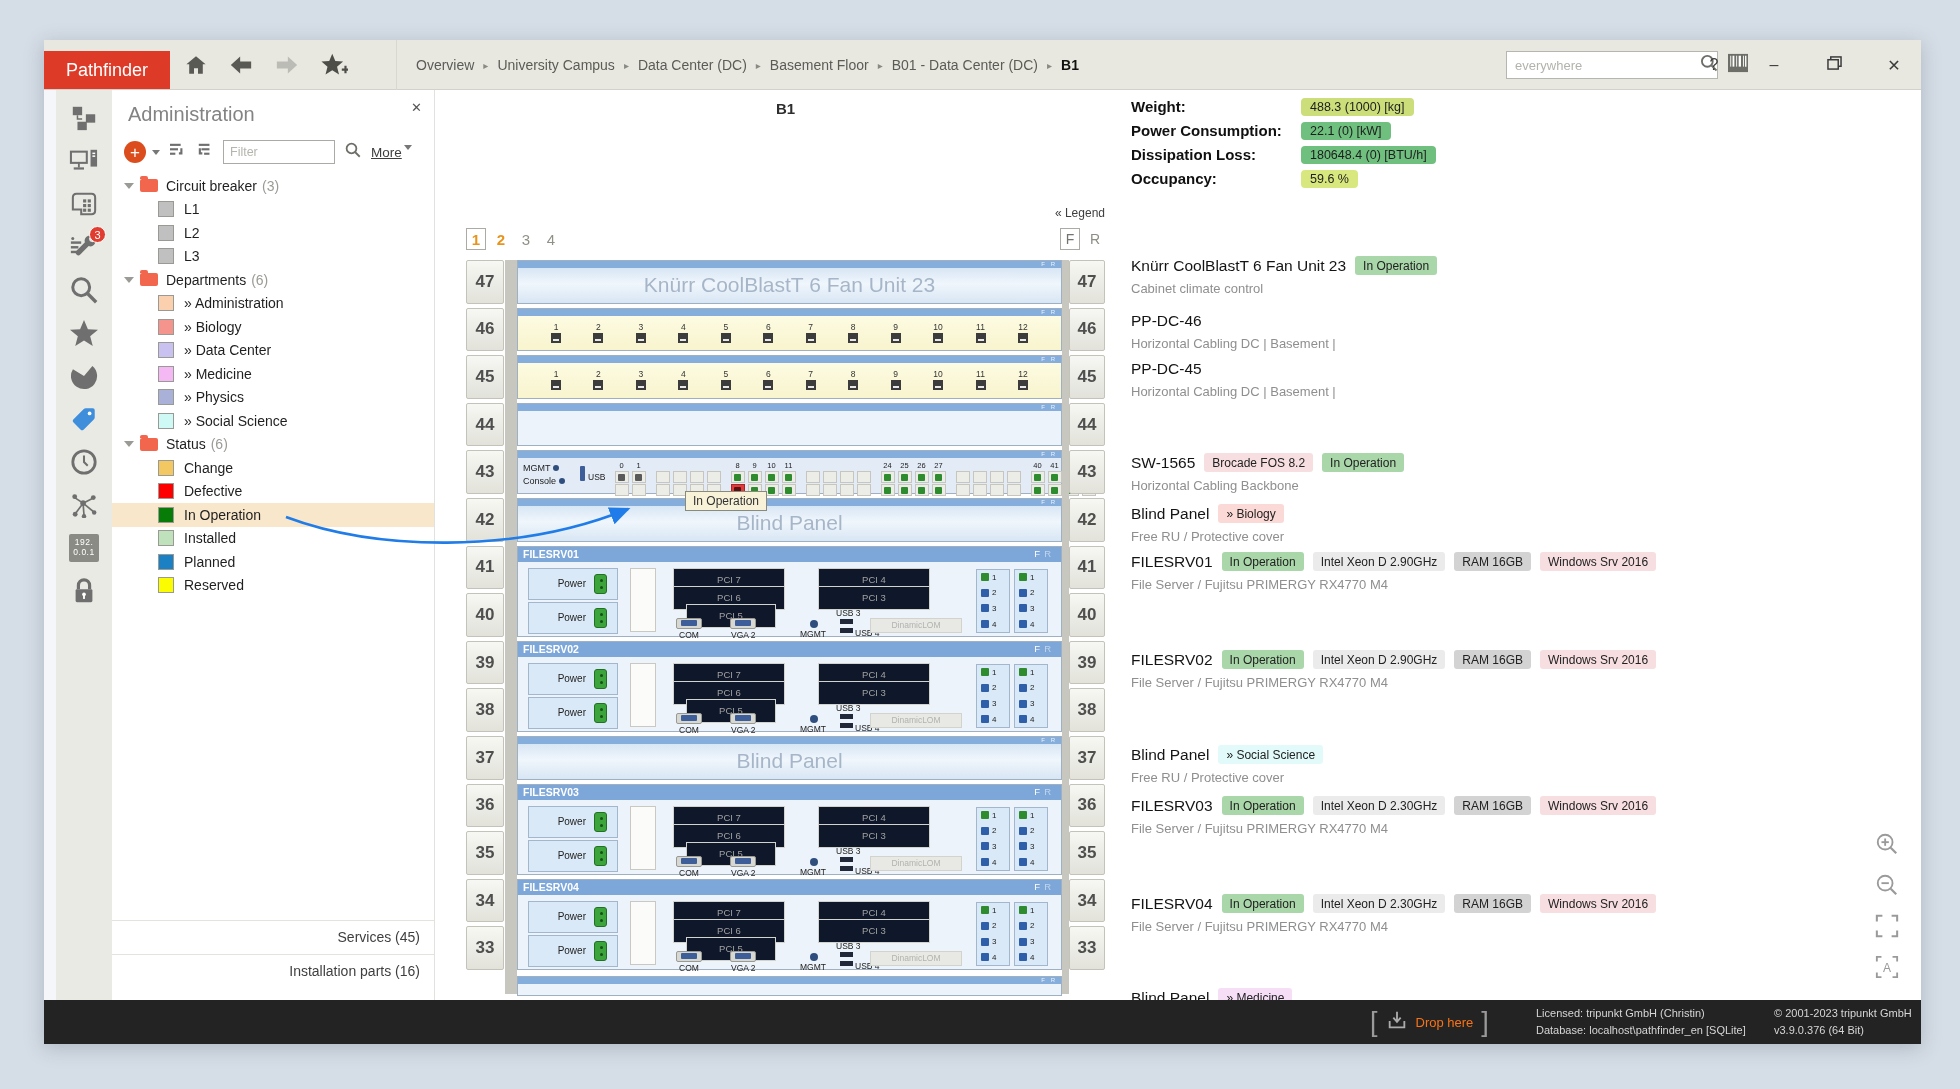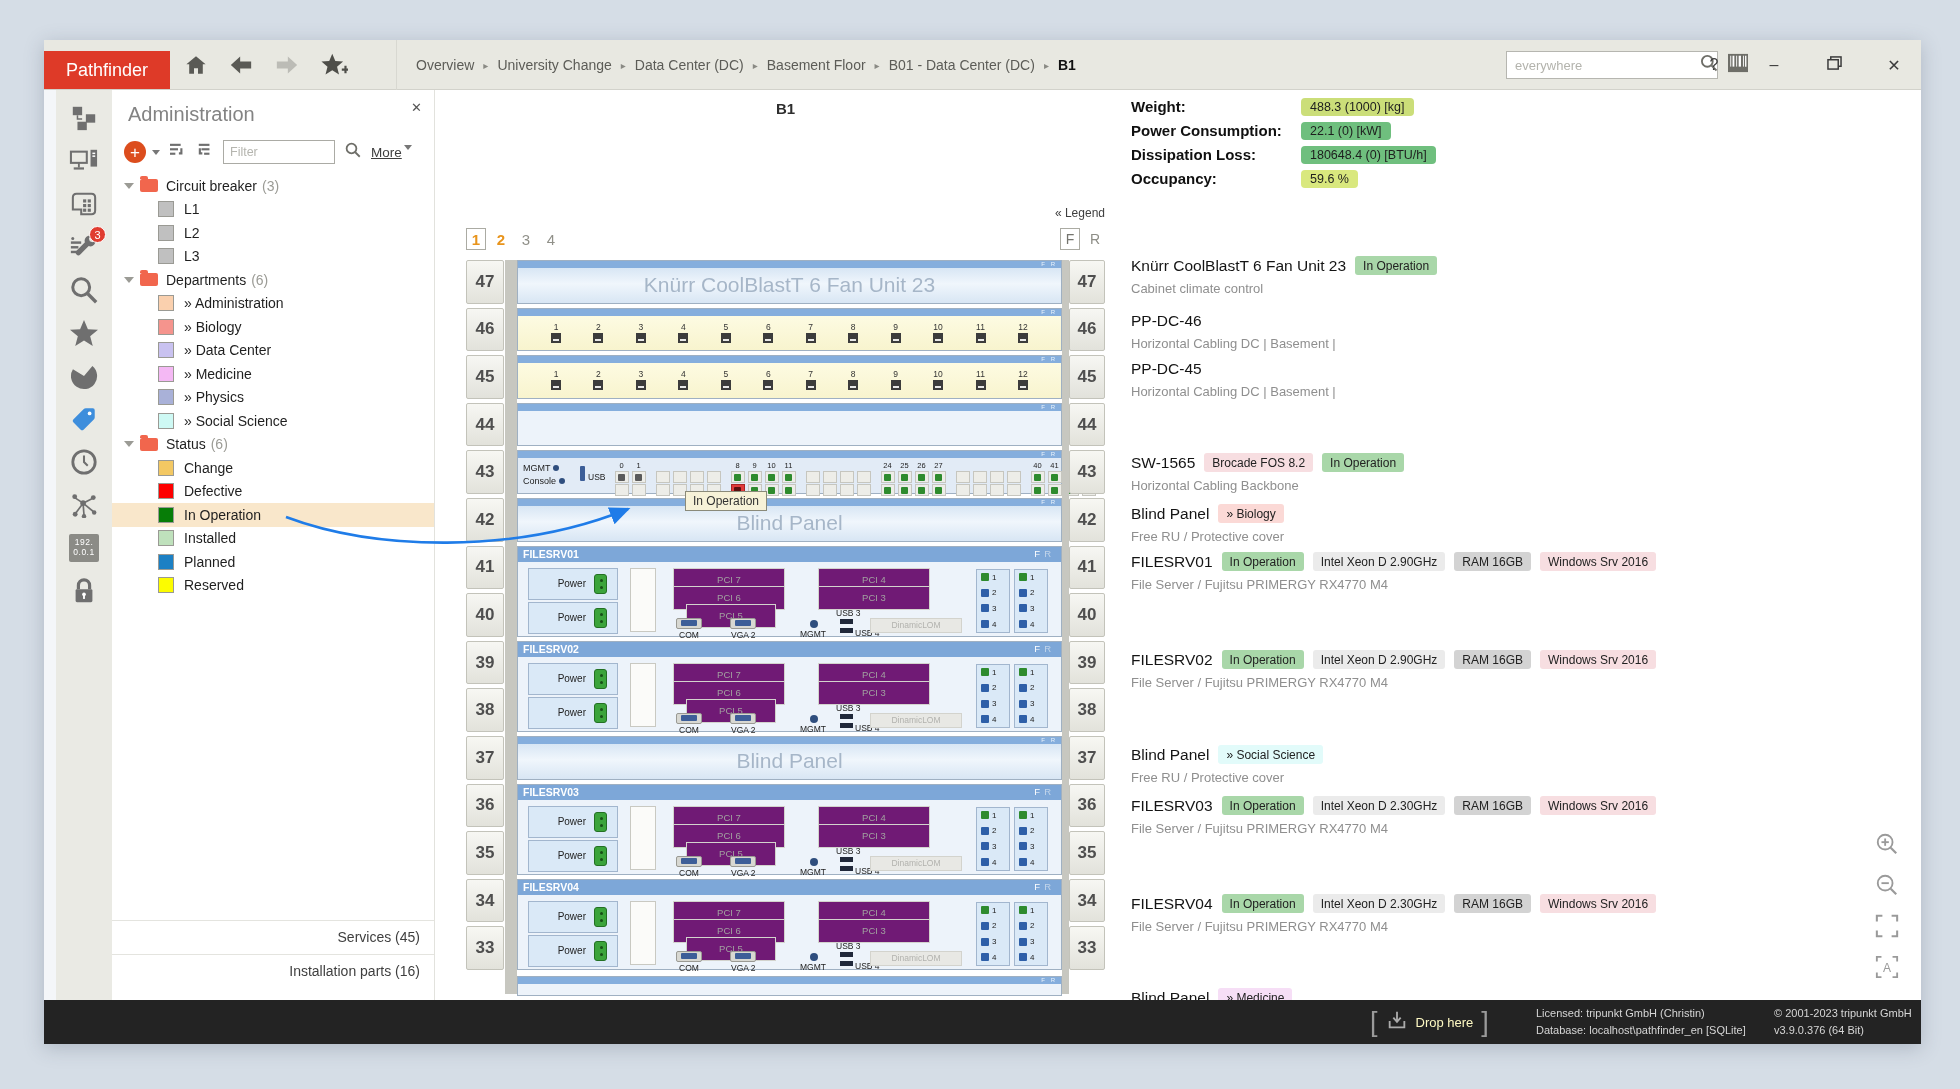--- a/index.html
+++ b/index.html
@@ -133,21 +133,21 @@
   .sfr .dim { color:#C3D5EA; }
   .sbody { position:relative; height:calc(100% - 15px); }
   .pwr { position:absolute; left:10px; width:90px; height:32px; background:#DAE9F7; border:1px solid #A2B6CE;
     display:flex; align-items:center; justify-content:flex-end; gap:8px; padding-right:10px; }
   .pwr .plabel { font-size:10px; color:#222; }
   .pwr .socket { width:13px; height:20px; background:#3BA43B; border:1px solid #237023; border-radius:3px; position:relative; }
   .pwr .socket::before, .pwr .socket::after { content:""; position:absolute; left:4.5px; width:3px; height:3px;
     border-radius:50%; background:#174F17; }
   .pwr .socket::before { top:4px; } .pwr .socket::after { bottom:4px; }
   .wslot { position:absolute; left:112px; top:6px; width:26px; height:64px; background:#FBFBF9; border:1px solid #C9C9C2; }
-  .pcibox { position:absolute; height:24px; background:#701a75; border:1px solid #D3D3CD;
+  .pcibox { position:absolute; height:24px; background:#0f172a; border:1px solid #D3D3CD;
     font-size:9.5px; color:#A2A2A0; display:flex; align-items:center; justify-content:center; }
   .conn { position:absolute; width:26px; height:11px; background:#D8D8D2; border:1px solid #9A9A94;
     border-radius:2px; display:flex; align-items:center; justify-content:center; }
   .conn .vga { width:16px; height:6px; background:#3D5E98; border-radius:1px; }
   .connlbl { position:absolute; font-size:8.5px; color:#222; }
   .mgmtdot { position:absolute; width:8px; height:8px; border-radius:50%; background:#2F4E7E; }
   .usbslot { position:absolute; width:13px; height:5px; background:#20283A; }
   .lombox { position:absolute; left:352px; top:56px; width:92px; height:15px; background:#E8E8E4;
     border:1px solid #D3D3CD; font-size:8.5px; color:#B2B2AE; display:flex; align-items:center; justify-content:center; }
   .nic { position:absolute; top:7px; width:34px; height:64px; background:#DAE9F7; border:1px solid #A2B6CE;
@@ -167,21 +167,21 @@
   .ibadge { font-size:12px; color:#222; padding:2.5px 8px; border-radius:3px; white-space:nowrap; }
   .isub { margin-top:6px; font-size:13px; color:#8F8F8F; }
 
   
   .zoomctrl { position:absolute; right:22px; top:742px; display:flex; flex-direction:column; gap:13px; align-items:center; }
 
   
   .statusbar { position:relative; height:44px; background:#232323; color:#CFCFCF; }
   .drop { position:absolute; left:1326px; top:0; height:44px; display:flex; align-items:center; gap:8px; }
   .bracket { font-size:27px; font-weight:300; color:#9A9A9A; line-height:1; }
-  .droplbl { font-size:13px; color:#fef9c3; }
+  .droplbl { font-size:13px; color:#f97316; }
   .sb-col { position:absolute; top:5px; font-size:11px; line-height:17px; color:#D6D6D6; }
   .sb-col.lic { left:1492px; }
   .sb-col.ver { left:1730px; }
 
   .arrow-overlay { position:absolute; left:0; top:0; width:1877px; height:1004px; pointer-events:none; z-index:40; }
 </style>
 </head>
 <body>
 
 <div class="window">
@@ -208,21 +208,21 @@
           <svg width="28" height="26" viewBox="0 0 32 30">
             <path d="M14 2 L17.5 10.5 L26.5 11 L19.5 17 L21.8 26 L14 21 L6.2 26 L8.5 17 L1.5 11 L10.5 10.5 z" fill="#4E4E49"></path>
             <path d="M25 19 h3 v-3 h2.5 v3 h3 v2.5 h-3 v3 h-2.5 v-3 h-3 z" fill="#4E4E49"></path>
           </svg>
         </span>
     </div>
     <div class="tb-sep"></div>
     <div class="breadcrumb" id="breadcrumb">
         <span>Overview</span>
         <span class="sep">▸</span>
-        <span>University Change</span>
+        <span>University Campus</span>
         <span class="sep">▸</span>
         <span>Data Center (DC)</span>
         <span class="sep">▸</span>
         <span>Basement Floor</span>
         <span class="sep">▸</span>
         <span>B01 - Data Center (DC)</span>
         <span class="sep">▸</span>
         <span class="last">B1</span>
       </div>
     <div class="searchbox">

